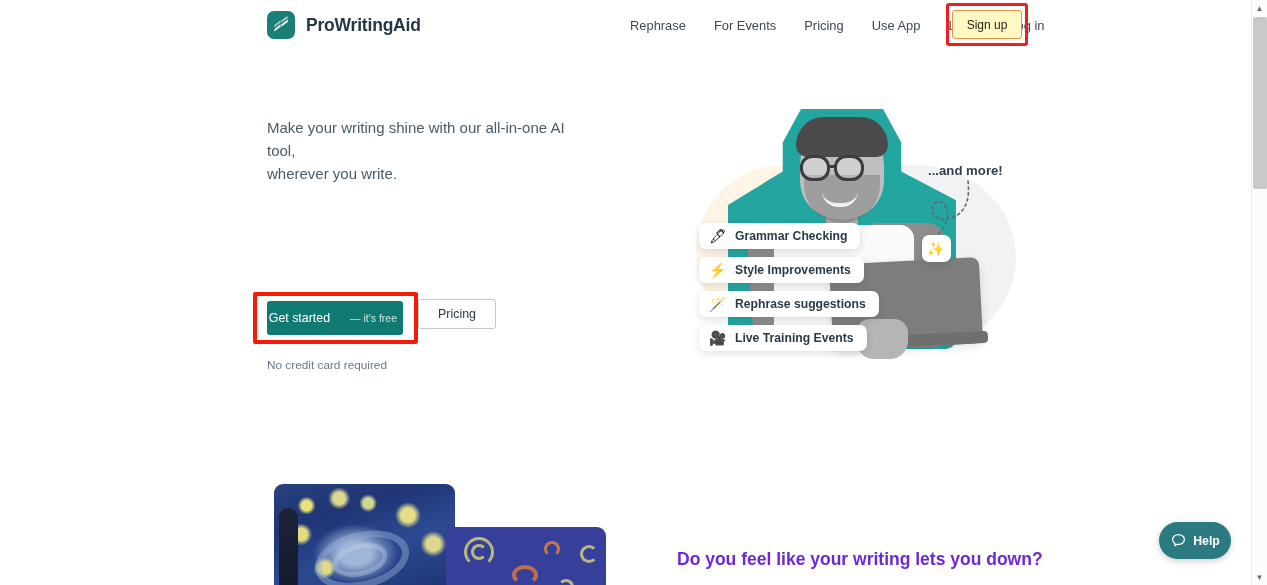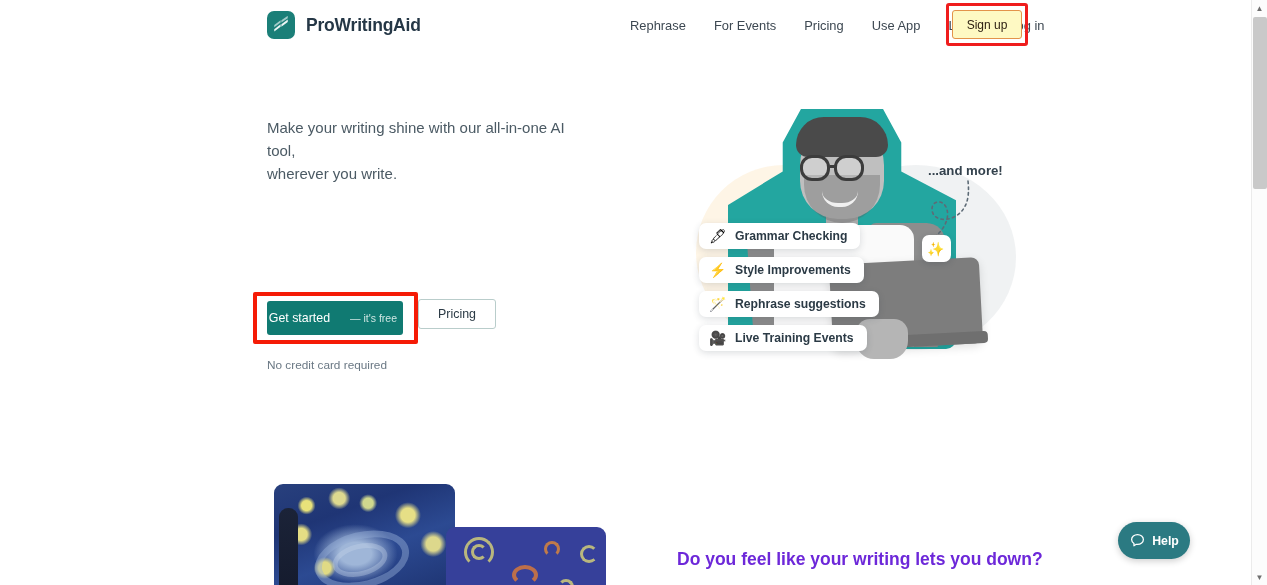--- a/index.html
+++ b/index.html
@@ -448,21 +448,21 @@
     left: 661px; top: 549px;
     font-size: 17.5px;
     font-weight: 700;
     color: #6d28d9;
     white-space: nowrap;
   }
 
   
   #help-widget {
     position: absolute;
-    left: 1118px; top: 522px;
+    left: 1159px; top: 522px;
     width: 72px; height: 37px;
     background: #2b7a82;
     border-radius: 19px;
     display: flex;
     align-items: center;
     justify-content: center;
     gap: 6px;
     cursor: pointer;
     box-shadow: 0 2px 7px rgba(0,0,0,.2);
     z-index: 60;

